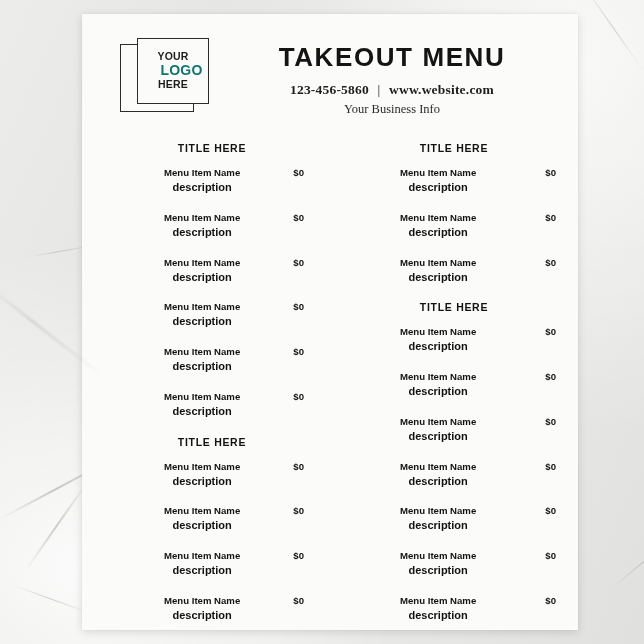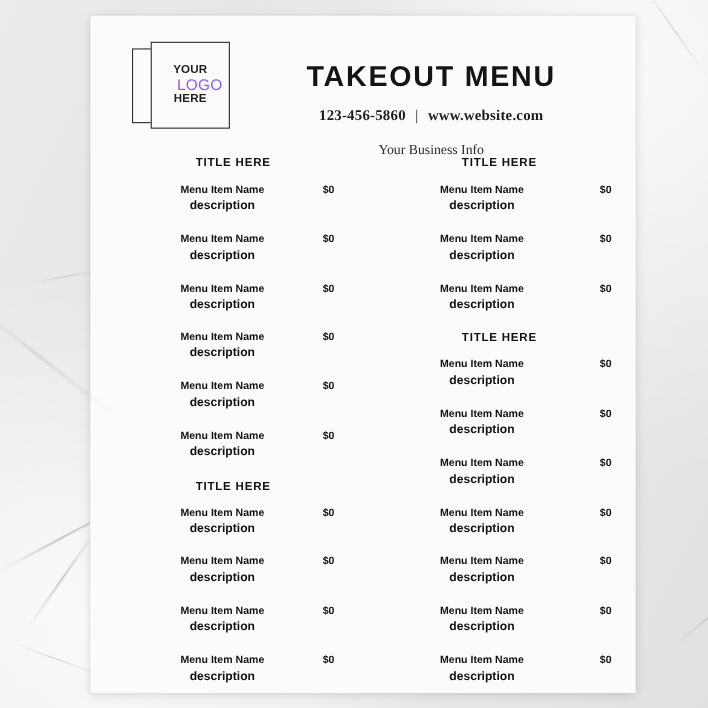--- a/index.html
+++ b/index.html
@@ -92,65 +92,65 @@
     top: 6px;
     width: 72px;
     height: 66px;
     border: 1.5px solid #2b2b2b;
   }
   .logo-frame-inner {
     position: absolute;
     left: 17px;
     top: 0px;
     width: 72px;
-    height: 79px;
+    height: 66px;
     border: 1.5px solid #2b2b2b;
     background: #fbfbfa;
     box-sizing: border-box;
     display: flex;
     flex-direction: column;
     align-items: center;
     justify-content: center;
     line-height: 1.12;
   }
   .logo-l1 { font-size: 10.5px; font-weight: 700; color: #1d1d1d; letter-spacing: .2px; }
-  .logo-l2 { font-size: 14px;   font-weight: 400; color: #8b5cf6; letter-spacing: .2px; padding-left: 17px; }
+  .logo-l2 { font-size: 14px;   font-weight: 700; color: #0f766e; letter-spacing: .2px; padding-left: 17px; }
   .logo-l3 { font-size: 10.5px; font-weight: 700; color: #1d1d1d; letter-spacing: .2px; }
 
   .title-block {
     position: absolute;
     left: 150px;
     top: 28px;
     width: 320px;
     text-align: center;
   }
   .menu-title {
     font-family: "Liberation Sans", sans-serif;
     font-size: 26px;
     font-weight: 700;
     letter-spacing: 1.6px;
     color: #141414;
-    margin: 12px;
+    margin: 0;
     white-space: nowrap;
   }
   .contact-line {
     margin-top: 9px;
     font-family: "Liberation Serif", serif;
     font-size: 13.5px;
     color: #1d1d1d;
     font-weight: 700;
     letter-spacing: .2px;
   }
   .contact-line .sep {
     font-weight: 400;
     padding: 0 5px;
   }
   .contact-line .site { font-weight: 700; }
   .business-info {
-    margin-top: 16px;
+    margin-top: 4px;
     font-family: "Liberation Serif", serif;
     font-size: 12.5px;
     color: #2a2a2a;
   }
 
   
   .menu-body {
     position: absolute;
     left: 0;
     top: 128px;

